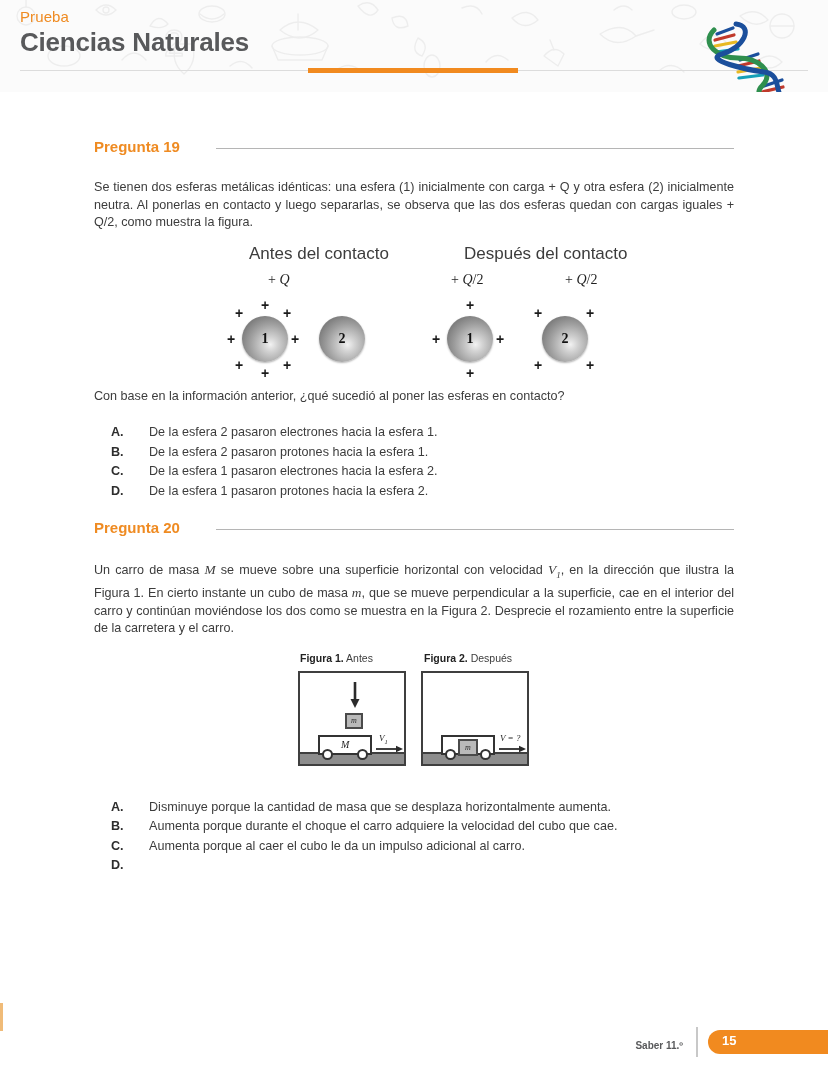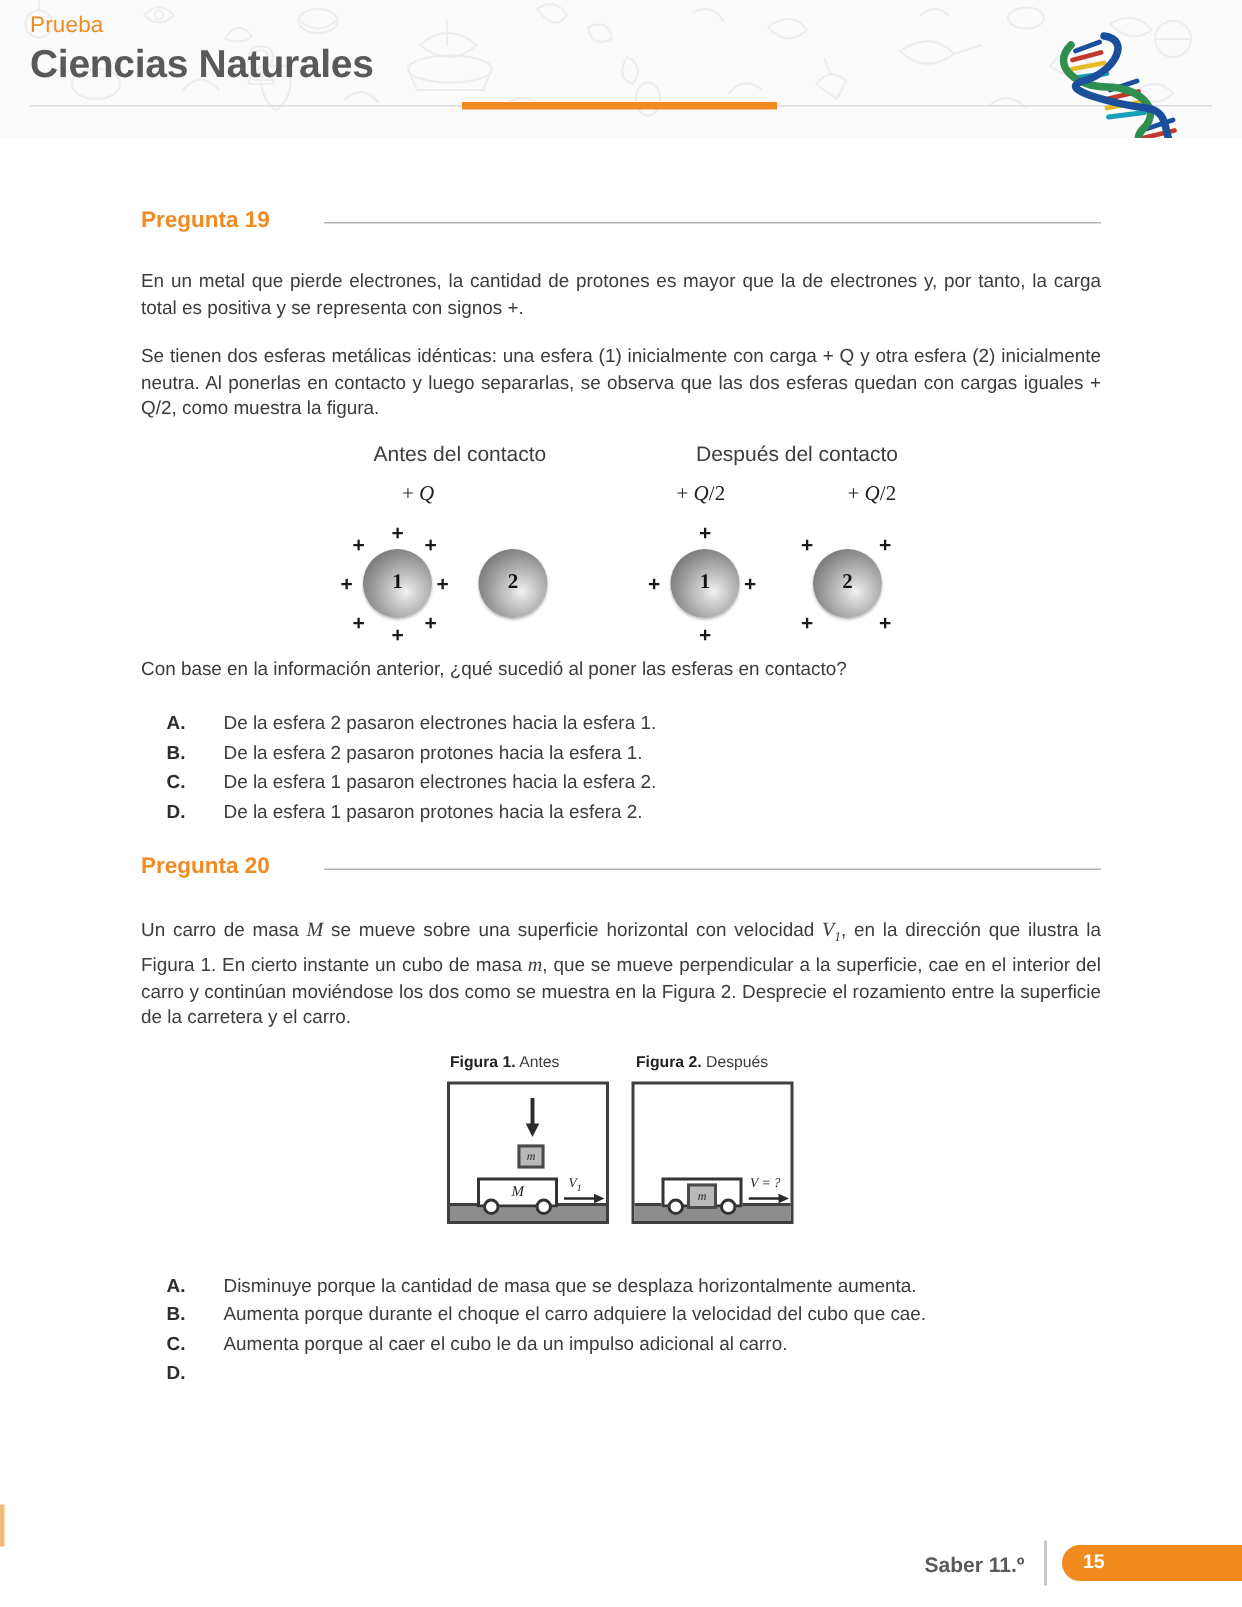--- a/index.html
+++ b/index.html
@@ -130,21 +130,21 @@
   }
 
   
   .spheres-fig {
     position: relative;
     width: 640px;
     height: 140px;
   }
   .fig-caption {
     position: absolute;
-    font-size: 14px;
+    font-size: 17px;
     color: #3c3c3c;
     white-space: nowrap;
   }
   .qlabel {
     position: absolute;
     font-family: "Liberation Serif", serif;
     font-size: 14px;
     color: #1f1f1f;
     white-space: nowrap;
   }
@@ -250,21 +250,21 @@
 
   
   .footer {
     position: absolute;
     left: 0; bottom: 0;
     width: 828px; height: 56px;
   }
   .footer-brand {
     position: absolute;
     right: 145px; bottom: 20px;
-    font-size: 14px;
+    font-size: 10px;
     font-weight: bold;
     color: #58595b;
     white-space: nowrap;
   }
   .footer-div {
     position: absolute;
     right: 130px; bottom: 14px;
     width: 2px; height: 30px;
     background: #c8c8c8;
   }
@@ -371,21 +371,20 @@
   </div>
 </div>
 
 <div class="content">
 
   <div style="margin-top:138px" class="q-head">
     <span class="q-label">Pregunta 19</span>
     <span class="q-rule"></span>
   </div>
 
-  <p class="body-text" style="margin-top:15px">En un metal que pierde electrones, la cantidad de protones es mayor que la de electrones y, por tanto, la carga total es positiva y se representa con signos +.</p>
 
   <p class="body-text" style="margin-top:15px">Se tienen dos esferas metálicas idénticas: una esfera (1) inicialmente con carga + Q y otra esfera (2) inicialmente neutra. Al ponerlas en contacto y luego separarlas, se observa que las dos esferas quedan con cargas iguales + Q/2, como muestra la figura.</p>
 
   <div class="spheres-fig" style="margin-top:12px">
 
     <span class="fig-caption" style="left:155px; top:0px;">Antes del contacto</span>
     <span class="fig-caption" style="left:370px; top:0px;">Después del contacto</span>
 
     <span class="qlabel" style="left:174px; top:28px;">+&nbsp;<i>Q</i></span>
     <div class="sphere" style="left:148px; top:72px;">

